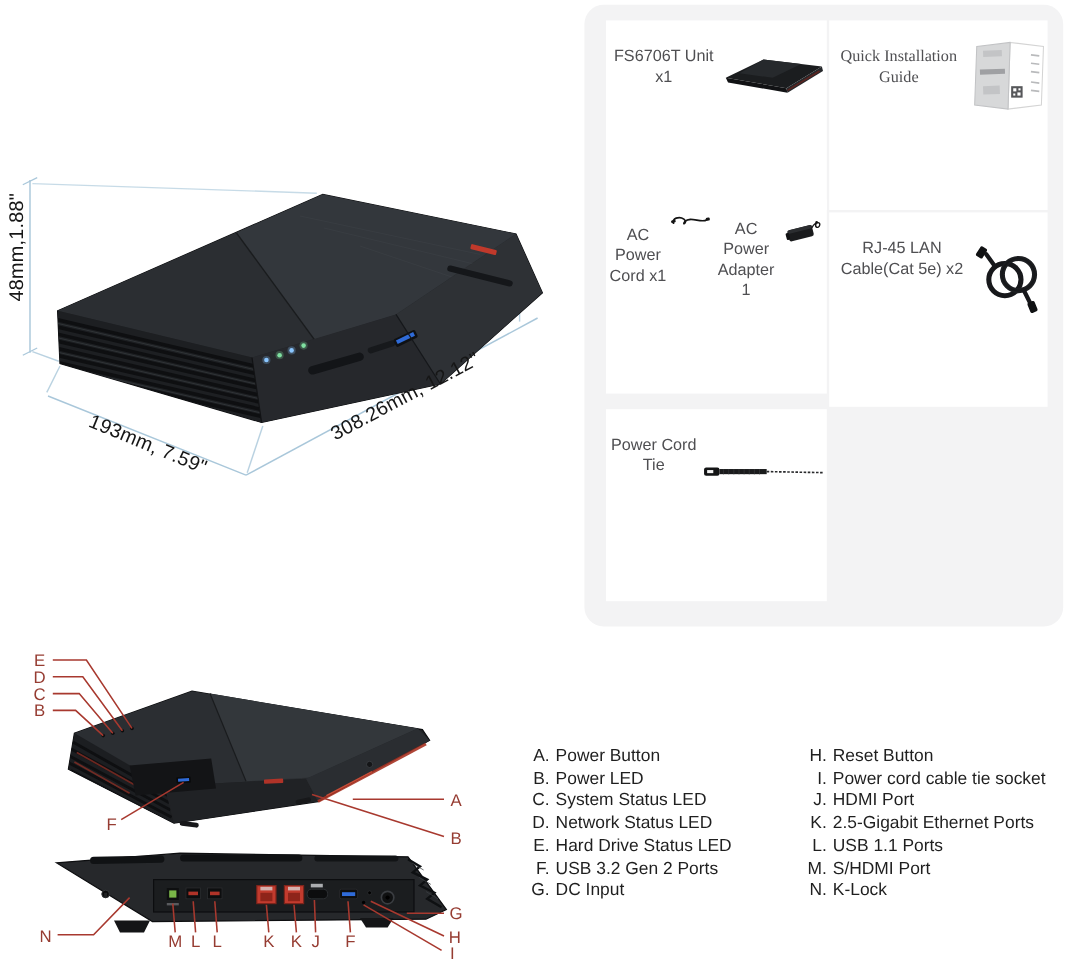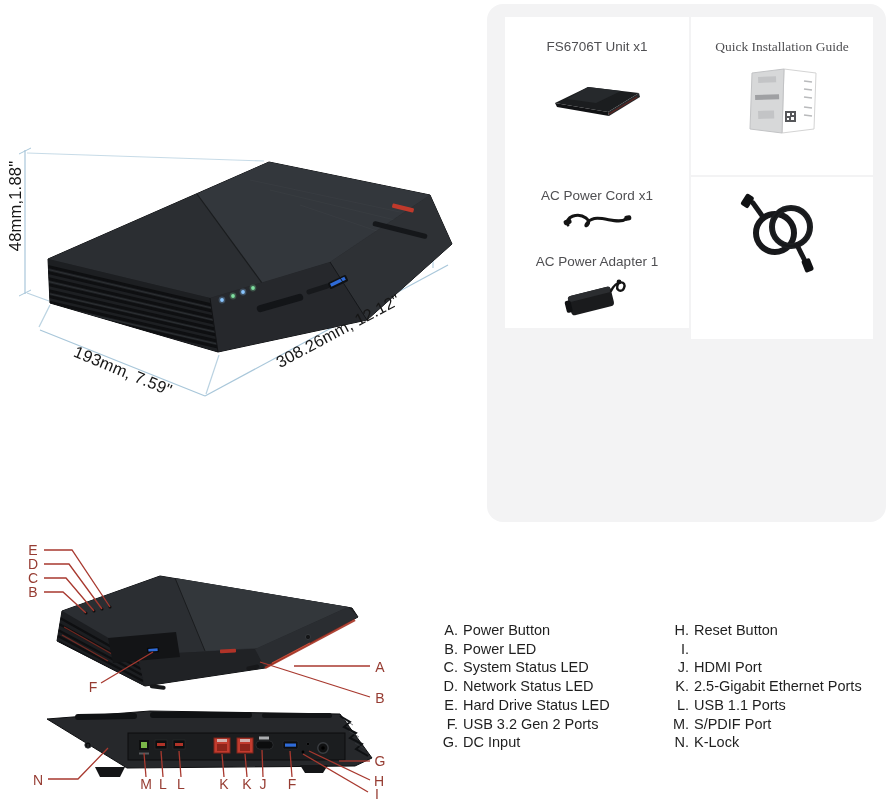--- a/index.html
+++ b/index.html
@@ -8,21 +8,21 @@
 
   
   .dim-label{position:absolute;white-space:nowrap;color:#161616;font-size:16.5px;letter-spacing:.2px;}
   .dim-label.vert{transform:translate(-50%,-50%) rotate(-90deg);}
   .dim-label.depth{transform:translate(-50%,-50%) rotate(22.5deg);}
   .dim-label.width{transform:translate(-50%,-50%) rotate(-28deg);}
 
   
   .package-panel{position:absolute;left:487px;top:4px;width:399px;height:518px;
     background:#f3f3f4;border-radius:16px;}
-  .pkg-cell{position:absolute;background:#ffffff;display:flex;flex-direction:column;align-items:center;}
+  .pkg-cell{position:absolute;background:#ffffff;display:flex;flex-direction:row;align-items:flex-start;}
   .pkg-cell .pkg-title{margin-top:21px;font-size:13.5px;color:#4f4f52;text-align:center;line-height:17px;}
   .c1{left:18px;top:13px;width:184px;height:158px;}
   .c2{left:204px;top:13px;width:182px;height:158px;font-family:Liberation Serif, serif;}
   .c3{left:18px;top:162px;width:184px;height:162px;}
   .c4{left:204px;top:173px;width:182px;height:162px;}
   .c5{left:18px;top:337px;width:184px;height:160px;}
 
   
   .callout-letter{position:absolute;transform:translate(-50%,-50%);
     font-size:14px;font-weight:500;color:#963c32;line-height:1;}
@@ -172,28 +172,48 @@
         <g transform="rotate(-14 34 28)">
           <rect x="12" y="18" width="44" height="20" rx="4" fill="#1a1b1d"></rect>
           <rect x="12" y="18" width="44" height="6" rx="3" fill="#2b2d30"></rect>
           <rect x="8" y="22" width="6" height="12" rx="2" fill="#101113"></rect>
         </g>
         <path d="M54,18 C60,6 70,8 67,15 C65,20 58,18 61,11" stroke="#141414" stroke-width="2.4" fill="none" stroke-linecap="round"></path>
         <circle cx="62" cy="9" r="2.4" fill="#141414"></circle>
       </svg>
     </div>
     <div class="pkg-cell c4">
+      <div class="pkg-title">RJ-45 LAN Cable(Cat 5e) x2</div>
       <svg style="position:static;margin-top:10px" width="86" height="92" viewBox="0 0 86 92">
         <circle cx="36" cy="46" r="19" stroke="#17181b" stroke-width="6" fill="none"></circle>
         <circle cx="52" cy="40" r="19" stroke="#1d1f22" stroke-width="6" fill="none"></circle>
         <circle cx="52" cy="40" r="19" stroke="#131416" stroke-width="2" fill="none" opacity="0.6"></circle>
         <path d="M24,30 L14,16" stroke="#17181b" stroke-width="5" stroke-linecap="round"></path>
         <rect x="8" y="6" width="9" height="13" rx="2" transform="rotate(32 8 6)" fill="#101113"></rect>
         <path d="M58,58 L66,74" stroke="#17181b" stroke-width="5" stroke-linecap="round"></path>
         <rect x="62" y="74" width="9" height="13" rx="2" transform="rotate(-22 62 74)" fill="#101113"></rect>
+      </svg>
+    </div>
+    <div class="pkg-cell c5">
+      <div class="pkg-title">Power Cord Tie</div>
+      <svg style="position:static;margin-top:44px" width="122" height="16" viewBox="0 0 122 16">
+        <rect x="2" y="4" width="15" height="8" rx="2" fill="#131415"></rect>
+        <rect x="5" y="6.5" width="6" height="3" fill="#f2f2f2"></rect>
+        <rect x="17" y="5.5" width="46" height="5" fill="#1a1b1c"></rect>
+        <g stroke="#2e2f31" stroke-width="1">
+            <path d="M21,5.5 V10.5"></path>
+            <path d="M26,5.5 V10.5"></path>
+            <path d="M31,5.5 V10.5"></path>
+            <path d="M36,5.5 V10.5"></path>
+            <path d="M41,5.5 V10.5"></path>
+            <path d="M46,5.5 V10.5"></path>
+            <path d="M51,5.5 V10.5"></path>
+            <path d="M56,5.5 V10.5"></path>
+          </g>
+        <path d="M63,8 L118,9" stroke="#2a2b2d" stroke-width="1.6" stroke-dasharray="2.5,1.5"></path>
       </svg>
     </div>
   </div>
 
   <svg style="left:0;top:530px" width="440" height="272" viewBox="0 530 440 272">
     <defs>
       <clipPath id="ventClip2">
           <polygon points="62,611 137,655 145,686 57,641"></polygon>
         </clipPath>
     </defs>
@@ -362,36 +382,37 @@
         <span>DC Input</span>
       </div>
   </div>
   <div class="legend-col right" style="left:667px;top:621px;">
     <div class="legend-row">
         <span class="legend-key">H.</span>
         <span>Reset Button</span>
       </div>
     <div class="legend-row">
         <span class="legend-key">I.</span>
+        <span>Power cord cable tie socket</span>
       </div>
     <div class="legend-row">
         <span class="legend-key">J.</span>
         <span>HDMI Port</span>
       </div>
     <div class="legend-row">
         <span class="legend-key">K.</span>
         <span>2.5-Gigabit Ethernet Ports</span>
       </div>
     <div class="legend-row">
         <span class="legend-key">L.</span>
         <span>USB 1.1 Ports</span>
       </div>
     <div class="legend-row">
         <span class="legend-key">M.</span>
-        <span>S/PDIF Port</span>
+        <span>S/HDMI Port</span>
       </div>
     <div class="legend-row">
         <span class="legend-key">N.</span>
         <span>K-Lock</span>
       </div>
   </div>
 
 </div>
 
 </body></html>

